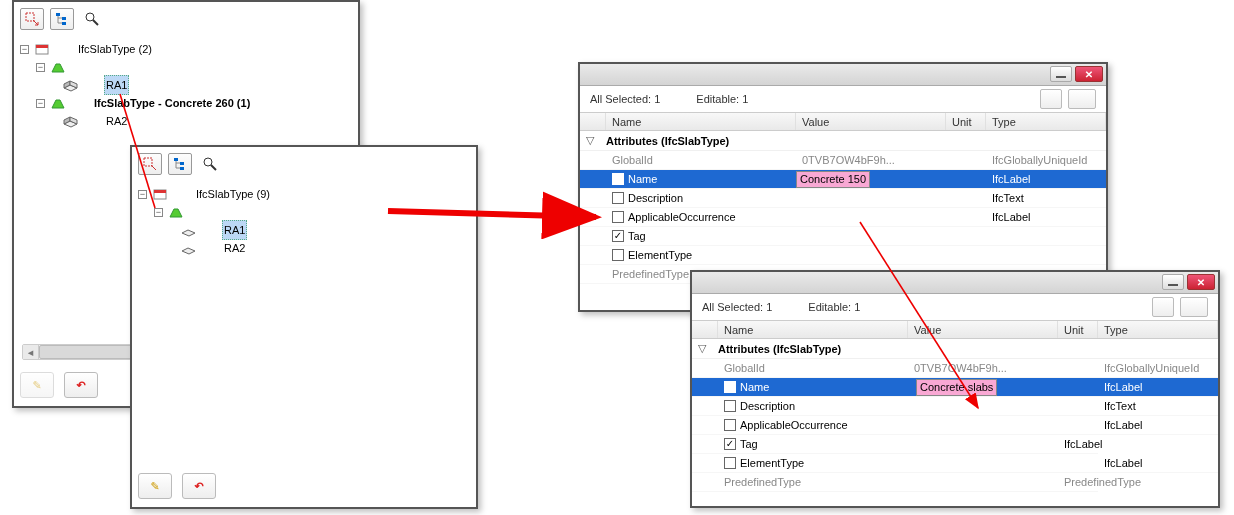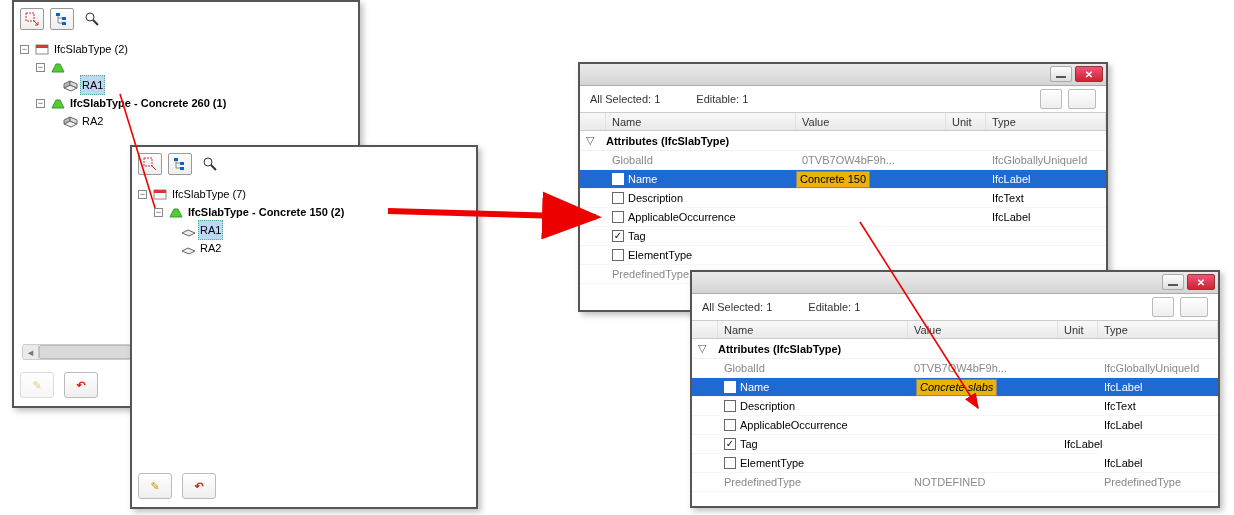--- a/index.html
+++ b/index.html
@@ -4,21 +4,21 @@
 <style>
   * { box-sizing: border-box; font-family: Tahoma, Verdana, sans-serif; font-size: 11px; }
   body { margin:0; padding:0; width:1234px; height:515px; position:relative; background:#fff; }
   .panel { position:absolute; border:2px solid #555; background:#fff; box-shadow: 3px 3px 6px rgba(0,0,0,.25); }
   .toolbar { display:flex; gap:6px; padding:6px; }
   .tbtn { width:24px; height:22px; border:1px solid #999; background:linear-gradient(#fdfdfd,#eee); border-radius:2px; display:flex; align-items:center; justify-content:center; cursor:pointer; }
   .tree { margin:2px 4px; padding:2px; line-height:18px; }
   .node { white-space:nowrap; display:flex; align-items:center; height:18px; }
   .toggle { width:9px; height:9px; border:1px solid #888; margin-right:3px; text-align:center; line-height:7px; font-size:9px; color:#555; background:#fff; cursor:pointer;}
   .ico { width:16px; height:14px; margin:0 2px; display:inline-block; }
-  .label { padding:0 2px; }
+  .label { padding:0 2px;margin-left:24px; }
   .bold { font-weight:bold; }
   .sel { background:#bcd8f5; border:1px dotted #5a8; padding:0 1px; }
   .scrollbar { position:absolute; bottom:6px; left:8px; right:8px; height:16px; background:#f2f2f2; border:1px solid #ccc; border-radius:2px; }
   .scrollbar .thumb { position:absolute; top:0; left:0; width:60%; height:14px; background:#d9d9d9; border:1px solid #bbb; border-radius:2px; }
   .scrollbar .arrow { position:absolute; top:0; width:16px; height:14px; background:#eaeaea; border-left:1px solid #ccc; border-right:1px solid #ccc; display:flex;align-items:center;justify-content:center; color:#777;}
   .footbar { position:absolute; left:6px; right:6px; bottom:6px; height:30px; display:flex; gap:10px; align-items:center; }
   .footbtn { width:34px; height:26px; border:1px solid #bbb; background:linear-gradient(#fff,#eee); border-radius:3px; display:flex; align-items:center; justify-content:center; }
   .footbtn.disabled { opacity:.5; }
   .winhdr { height:22px; background:linear-gradient(#eaeaea,#d4d4d4); border-bottom:1px solid #aaa; position:relative; }
   .close { position:absolute; right:3px; top:2px; width:28px; height:16px; background:linear-gradient(#e57,#c23); border:1px solid #933; border-radius:2px; color:#fff; display:flex; align-items:center; justify-content:center; font-weight:bold; font-size:10px; cursor:pointer;}
@@ -32,21 +32,21 @@
   .gridhdr > div { padding-left:6px; border-right:1px solid #e0e0e0; height:100%; display:flex; align-items:center;}
   .section { display:grid; grid-template-columns:26px 1fr; align-items:center; height:20px; border-bottom:1px solid #f0f0f0;}
   .section .tri { padding-left:6px; color:#555; cursor:pointer;}
   .gridrow > div { padding-left:6px; height:100%; display:flex; align-items:center; border-bottom:1px solid #f6f6f6;}
   .gridrow .gray { color:#888;text-align:right; }
   .chk { width:12px;height:12px;border:1px solid #666;background:#fff;display:inline-flex;align-items:center;justify-content:center;margin-right:4px; cursor:pointer;}
   .chk.on::after { content:"✓"; font-size:10px; line-height:10px; color:#000; }
   .row-sel { background:#1e69d2; color:#fff; }
   .row-sel .chk { border-color:#fff; }
   .row-sel .chk.on::after { color:#fff; }
-  .valueedit { background:#eab308; color:#000; border:1px solid #888; height:17px; padding:0 3px; display:flex; align-items:center;}
+  .valueedit { background:#f9a8d4; color:#000; border:1px solid #888; height:17px; padding:0 3px; display:flex; align-items:center;}
   .arrow-svg { position:absolute; pointer-events:none; }
   .footbar .pencil { color:#c90; }
   .footbar .undo { color:#d22; font-weight:bold; }
 </style>
 </head>
 <body>
 
 <div class="panel" style="left:12px; top:0px; width:348px; height:408px;">
   <div class="toolbar">
     <div class="tbtn">
@@ -147,28 +147,27 @@
         </svg>
     </div>
   </div>
   <div class="tree">
     <div class="node" style="margin-left:0;">
       <span class="toggle">−</span>
       <span class="ico"><svg width="16" height="14">
             <rect x="2" y="3" width="12" height="9" fill="#fff" stroke="#888"></rect>
             <rect x="2" y="3" width="12" height="3" fill="#d33"></rect>
           </svg></span>
-      <span class="label">IfcSlabType (7)</span>
+      <span class="label">IfcSlabType (9)</span>
     </div>
     <div class="node" style="margin-left:16px;">
       <span class="toggle">−</span>
       <span class="ico"><svg width="16" height="14">
             <polygon points="2,12 14,12 10,4 6,4" fill="#5c3" stroke="#393"></polygon>
           </svg></span>
-      <span class="label bold">IfcSlabType - Concrete 150 (2)</span>
     </div>
     <div class="node" style="margin-left:40px;">
       <span class="ico"><svg width="16" height="14">
             <polygon points="2,10 9,13 15,10 8,7" fill="#eee" stroke="#666"></polygon>
           </svg></span>
       <span class="label sel">RA1</span>
     </div>
     <div class="node" style="margin-left:40px;">
       <span class="ico"><svg width="16" height="14">
             <polygon points="2,10 9,13 15,10 8,7" fill="#eee" stroke="#666"></polygon>
@@ -312,21 +311,21 @@
     <div class="gray">0TVB7OW4bF9h...</div>
       <div></div>
     <div class="gray">IfcGloballyUniqueId</div>
   </div>
   <div class="gridrow row-sel">
     <div></div>
     <div>
         <span class="chk on"></span>
         <span>Name</span>
       </div>
-    <div style="padding-left:8px;font-style:italic;">
+    <div style="padding-left:8px;">
         <div class="valueedit">Concrete slabs</div>
       </div>
     <div></div>
     <div>IfcLabel</div>
   </div>
   <div class="gridrow">
     <div></div>
       <div>
         <span class="chk"></span>
         <span>Description</span>
@@ -360,21 +359,20 @@
         <span class="chk"></span>
         <span>ElementType</span>
       </div>
     <div></div>
       <div></div>
       <div>IfcLabel</div>
   </div>
   <div class="gridrow">
     <div></div>
       <div class="gray">PredefinedType</div>
-    <div class="gray">NOTDEFINED</div>
       <div></div>
     <div class="gray">PredefinedType</div>
   </div>
 </div>
 
 <svg class="arrow-svg" width="1234" height="515" style="left:0;top:0;">
   <defs>
     <marker id="ah" markerWidth="10" markerHeight="8" refX="9" refY="4" orient="auto">
       <polygon points="0,0 10,4 0,8" fill="#e00"></polygon>
     </marker>

